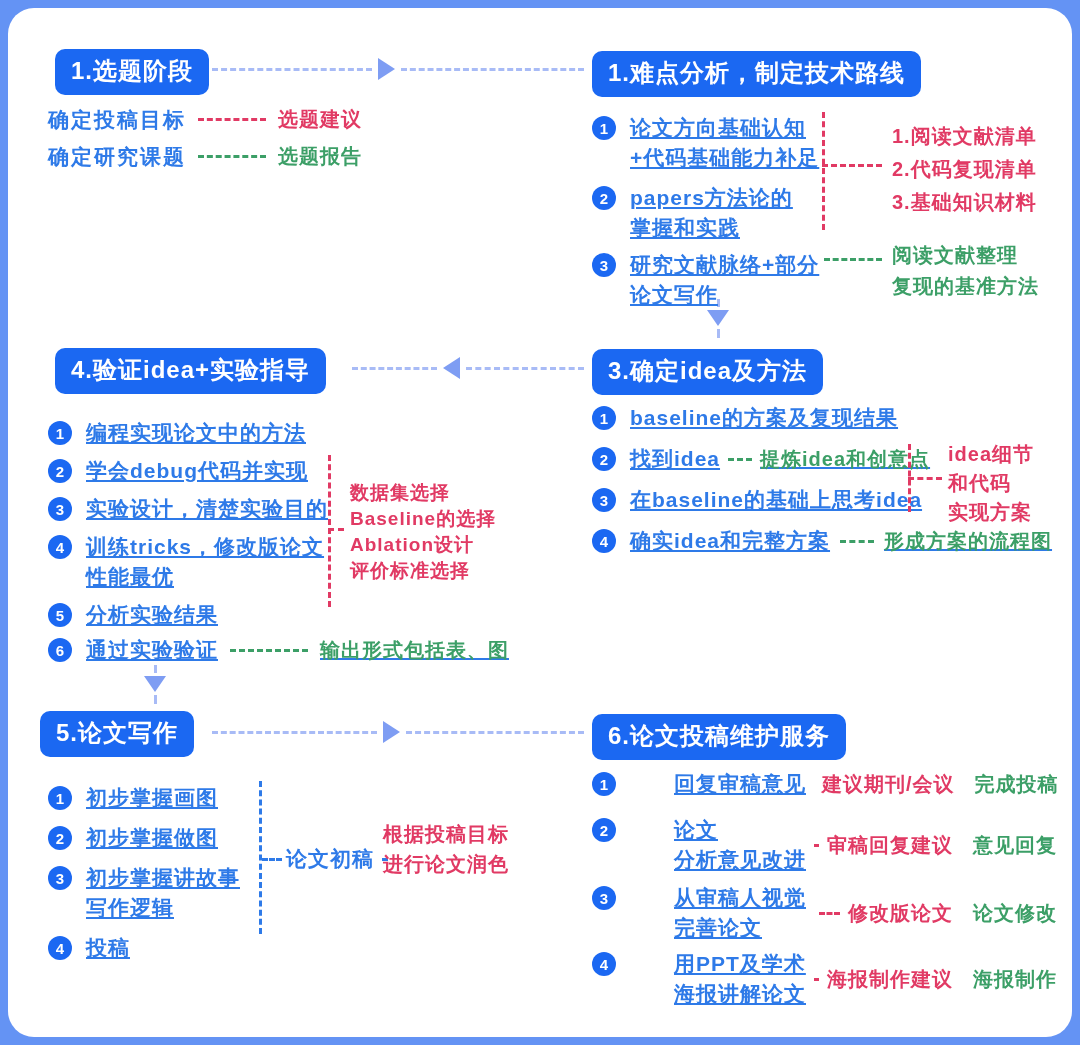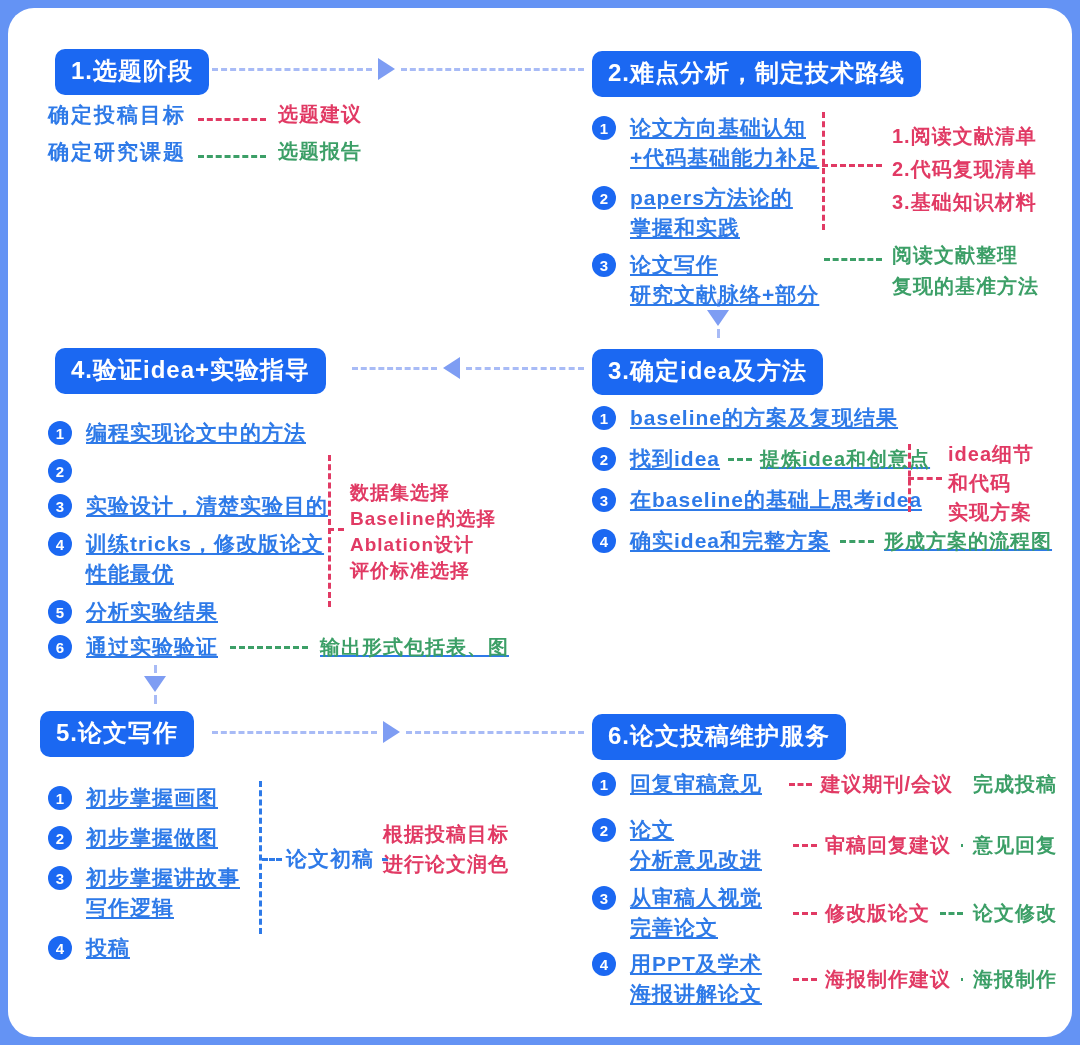--- a/index.html
+++ b/index.html
@@ -2,21 +2,21 @@
 <html style="--frame: #6493f4; --header-bg: #1b68f2; --item-blue: #2e7ae8; --red: #e13a64; --green: #3c9f67; --connector: #a8bbf6; --arrow: #7e9df3;"><head>
 <meta charset="utf-8">
 <style>
   html,body{margin:0;padding:0;background:#fff;}
   .stage{position:relative;width:1080px;height:1045px;background:var(--frame,#6493f4);
          font-family:"Liberation Sans",sans-serif;overflow:hidden;}
   .card{position:absolute;inset:8px;background:#ffffff;border-radius:26px;}
   .hdr{position:absolute;background:var(--header-bg,#1b68f2);color:#fff;font-size:24px;font-weight:700;
        padding:6px 16px 8px;border-radius:10px;letter-spacing:1px;white-space:nowrap;}
   .body{position:absolute;}
-  .row{display:flex;align-items:flex-start;height:37px;}
+  .row{display:flex;align-items:center;height:37px;}
   .itxt{font-size:21px;font-weight:700;color:var(--item-blue,#2e7ae8);letter-spacing:2px;white-space:nowrap;}
   .item{display:flex;align-items:flex-start;}
   .num{flex:none;width:24px;height:24px;border-radius:50%;background:var(--header-bg,#1b68f2);color:#fff;
        font-size:15px;font-weight:700;display:flex;align-items:center;justify-content:center;margin:3px 14px 0 0;}
   .lines{font-size:21px;font-weight:700;color:var(--item-blue,#2e7ae8);line-height:30px;letter-spacing:1px;white-space:nowrap;text-decoration:underline;}
   .lrow{display:flex;align-items:center;}
   .cdash{border-top:3px dashed;height:0;align-self:center;margin:0 12px;}
   .red-c{border-color:var(--red,#e13a64);}
   .green-c{border-color:var(--green,#3c9f67);}
   .blue-c{border-color:var(--item-blue,#2e7ae8);}
@@ -35,31 +35,31 @@
   .tri-r{width:0;height:0;border-top:11px solid transparent;border-bottom:11px solid transparent;
          border-left:17px solid var(--arrow,#7e9df3);margin:0 6px;}
   .tri-l{width:0;height:0;border-top:11px solid transparent;border-bottom:11px solid transparent;
          border-right:17px solid var(--arrow,#7e9df3);margin:0 6px;}
   .vconn{position:absolute;display:flex;flex-direction:column;align-items:center;width:26px;}
   .vline{border-left:3px dashed var(--connector,#a8bbf6);width:0;}
   .tri-d{width:0;height:0;border-left:11px solid transparent;border-right:11px solid transparent;
          border-top:16px solid var(--arrow,#7e9df3);margin:3px 0;}
   .s6row{align-items:center;margin-bottom:8px;}
   .s6row .num{align-self:flex-start;}
-  .s6txt{width:155px;}
+  .s6txt{width:155px;margin-left:44px;}
   .gflex{flex:1;margin:0 10px;}
 </style>
 </head>
 <body>
 
 <div class="stage">
   <div class="card"></div>
 
   <div class="hdr" style="left:55px;top:49px">1.选题阶段</div>
-  <div class="hdr" style="left:592px;top:51px">2.难点分析，制定技术路线</div>
+  <div class="hdr" style="left:592px;top:51px">1.难点分析，制定技术路线</div>
   <div class="hdr" style="left:592px;top:349px">3.确定idea及方法</div>
   <div class="hdr" style="left:55px;top:348px">4.验证idea+实验指导</div>
   <div class="hdr" style="left:40px;top:711px">5.论文写作</div>
   <div class="hdr" style="left:592px;top:714px">6.论文投稿维护服务</div>
 
   <div class="hconn" style="left:212px;top:57px;width:372px">
     <span class="hline" style="width:160px"></span>
     <span class="tri-r"></span>
     <span class="hline" style="flex:1"></span>
   </div>
@@ -108,22 +108,22 @@
     <div class="item" style="margin-top:10px">
       <span class="num">2</span>
       <div class="lines">
         <div>papers方法论的</div>
         <div>掌握和实践</div>
       </div>
     </div>
     <div class="item" style="margin-top:7px">
       <span class="num">3</span>
       <div class="lines">
+        <div>研究文献脉络+部分</div>
         <div>论文写作</div>
-        <div>研究文献脉络+部分</div>
       </div>
     </div>
   </div>
   <div class="vdash red-b" style="left:822px;top:112px;height:118px"></div>
   <div class="hdash red-b" style="left:822px;top:164px;width:60px"></div>
   <div class="noteblock red" style="left:892px;top:120px;line-height:33px">
     <div>1.阅读文献清单</div>
     <div>2.代码复现清单</div>
     <div>3.基础知识材料</div>
   </div>
@@ -177,20 +177,23 @@
 
   <div class="body" style="left:48px;top:418px;width:540px">
     <div class="item" style="margin-bottom:8px">
       <span class="num">1</span>
       <div class="lines">
           <div>编程实现论文中的方法</div>
         </div>
     </div>
     <div class="item" style="margin-bottom:8px">
       <span class="num">2</span>
+      <div class="lines">
+          <div>学会debug代码并实现</div>
+        </div>
     </div>
     <div class="item" style="margin-bottom:8px">
       <span class="num">3</span>
       <div class="lines">
           <div>实验设计，清楚实验目的</div>
         </div>
     </div>
     <div class="item" style="margin-bottom:8px">
       <span class="num">4</span>
       <div class="lines">

